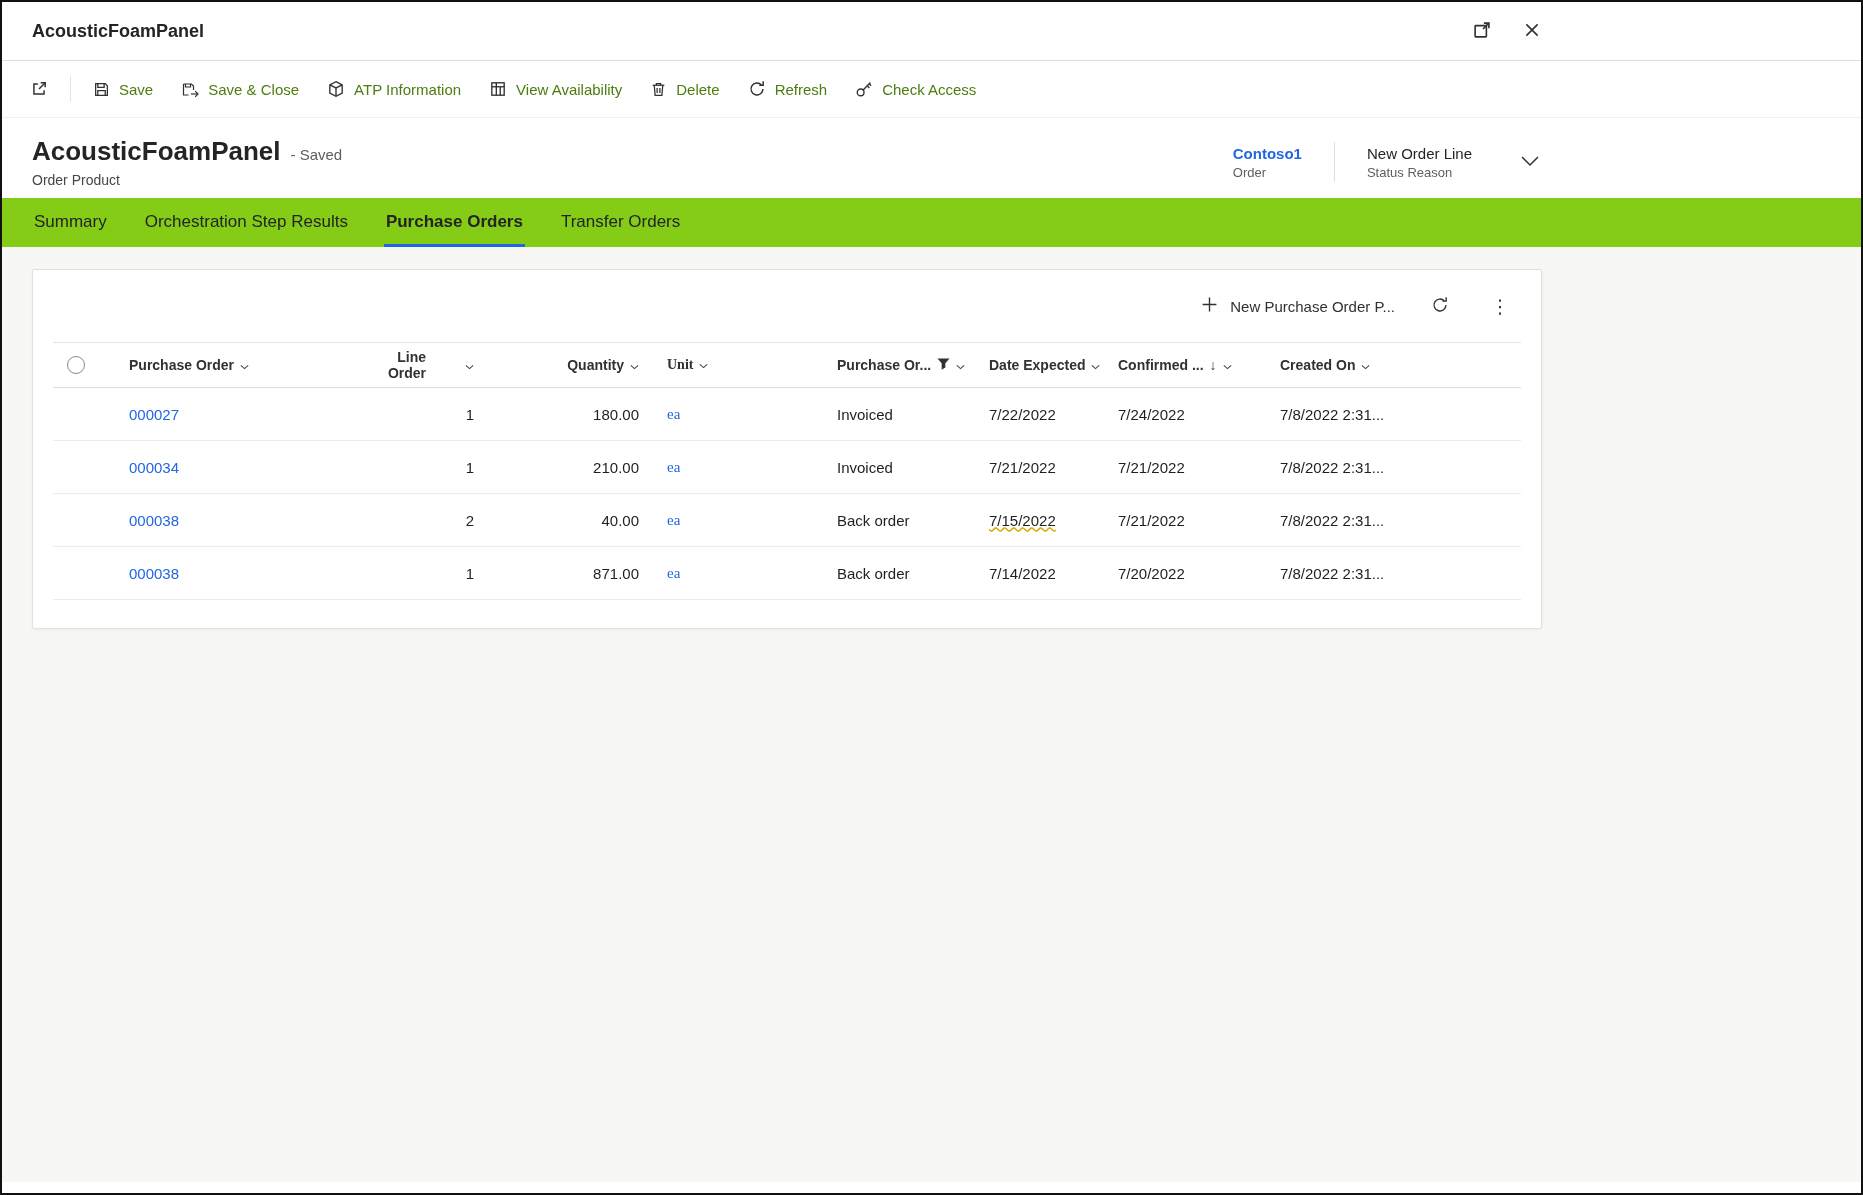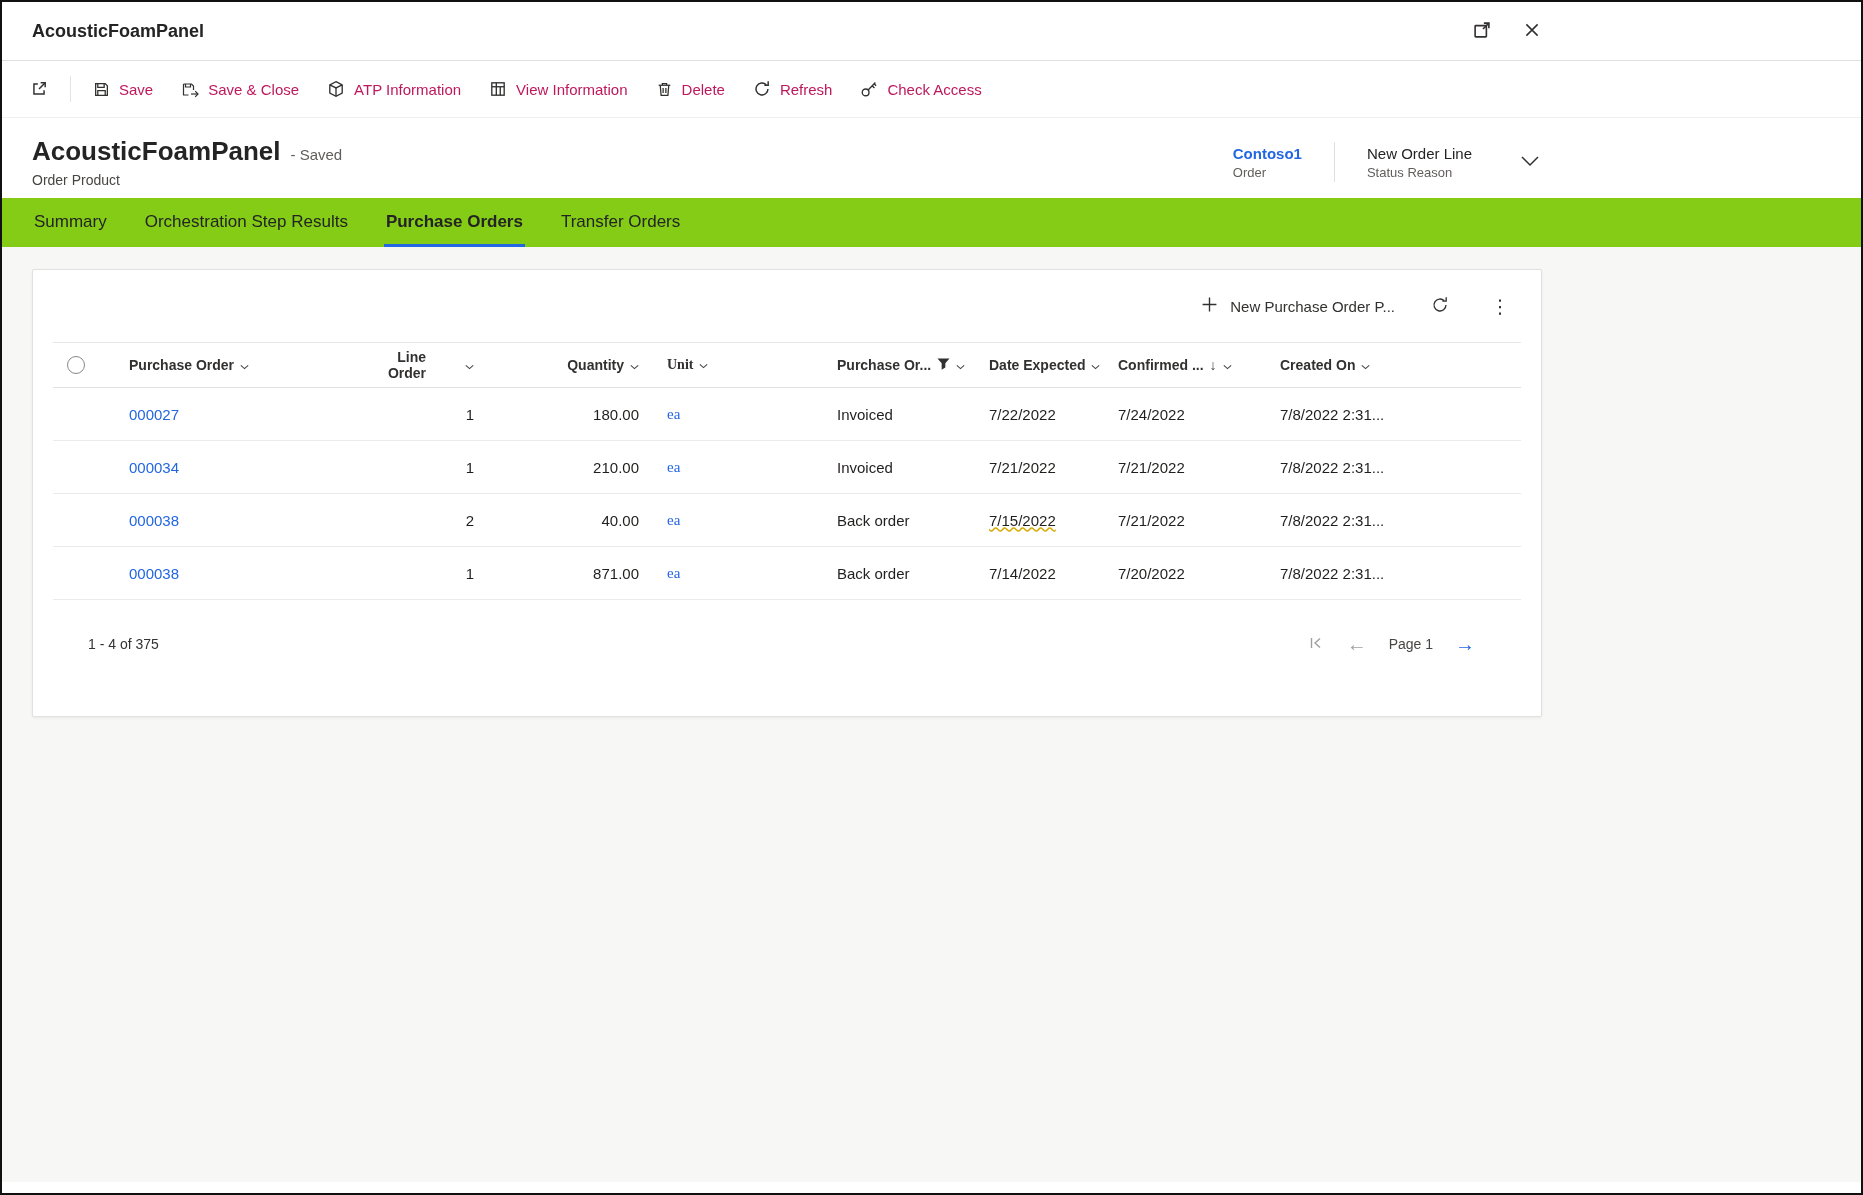--- a/index.html
+++ b/index.html
@@ -33,21 +33,21 @@
   
   .commandbar { border-bottom: 1px solid #f0efee; background: #fff; }
   .commandbar-inner {
     width: 1568px; height: 56px;
     display: flex; align-items: center;
     padding: 0 14px;
   }
   .cmd-btn {
     display: flex; align-items: center; gap: 9px;
     height: 40px; padding: 0 14px;
-    font-size: 15px; color: #be185d; border-radius: 2px;
+    font-size: 15px; color: #4d7c0f; border-radius: 2px;
   }
   .cmd-icon { display: flex; align-items: center; }
   .cmd-sep { width: 1px; height: 26px; background: #e6e4e2; margin: 0 8px; }
 
   
   .record-header-inner {
     width: 1568px;
     display: flex; justify-content: space-between; align-items: flex-start;
     padding: 18px 30px 10px 30px;
   }
@@ -225,21 +225,21 @@
       </button>
       <button class="cmd-btn">
         <span class="cmd-icon">
           <svg width="18" height="18" viewBox="0 0 16 16" fill="none" stroke="#323130" stroke-width="1.2">
             <rect x="2.5" y="2.5" width="11" height="11"></rect>
               <path d="M2.5 6h11"></path>
               <path d="M6.5 2.5v11"></path>
               <path d="M10 6v7.5"></path>
           </svg>
         </span>
-        <span>View Information</span>
+        <span>View Availability</span>
       </button>
       <button class="cmd-btn">
         <span class="cmd-icon">
           <svg width="17" height="17" viewBox="0 0 16 16" fill="none" stroke="#323130" stroke-width="1.2">
             <path d="M2.5 4h11"></path>
               <path d="M6 4V2.5h4V4"></path>
               <path d="M4 4l.8 9.5h6.4L12 4"></path>
               <path d="M6.7 6.5v4.8M9.3 6.5v4.8"></path>
           </svg>
         </span>
@@ -430,33 +430,17 @@
           <div class="cell num col-line">1</div>
           <div class="cell num col-qty">871.00</div>
           <div class="cell col-unit"><a class="link" href="#">ea</a></div>
           <div class="cell col-status">Back order</div>
           <div class="cell col-date">7/14/2022</div>
           <div class="cell col-confirmed">7/20/2022</div>
           <div class="cell col-created">7/8/2022 2:31...</div>
         </div>
       </div>
 
-      <div class="grid-footer">
-        <span class="record-count">1 - 4 of 375</span>
-        <div class="pager">
-          <button class="pager-arrow disabled">
-            <span>
-              <svg width="18" height="16" viewBox="0 0 18 16" fill="none" stroke="#a19f9d" stroke-width="1.4">
-                <path d="M4.5 3v10"></path>
-                  <path d="M13 3.5L8 8l5 4.5"></path>
-              </svg>
-            </span>
-          </button>
-          <button class="pager-arrow disabled">←</button>
-          <span class="page-label">Page 1</span>
-          <button class="pager-arrow active">→</button>
-        </div>
-      </div>
 
     </div>
   </main>
 
 </div>
 
 </body></html>

